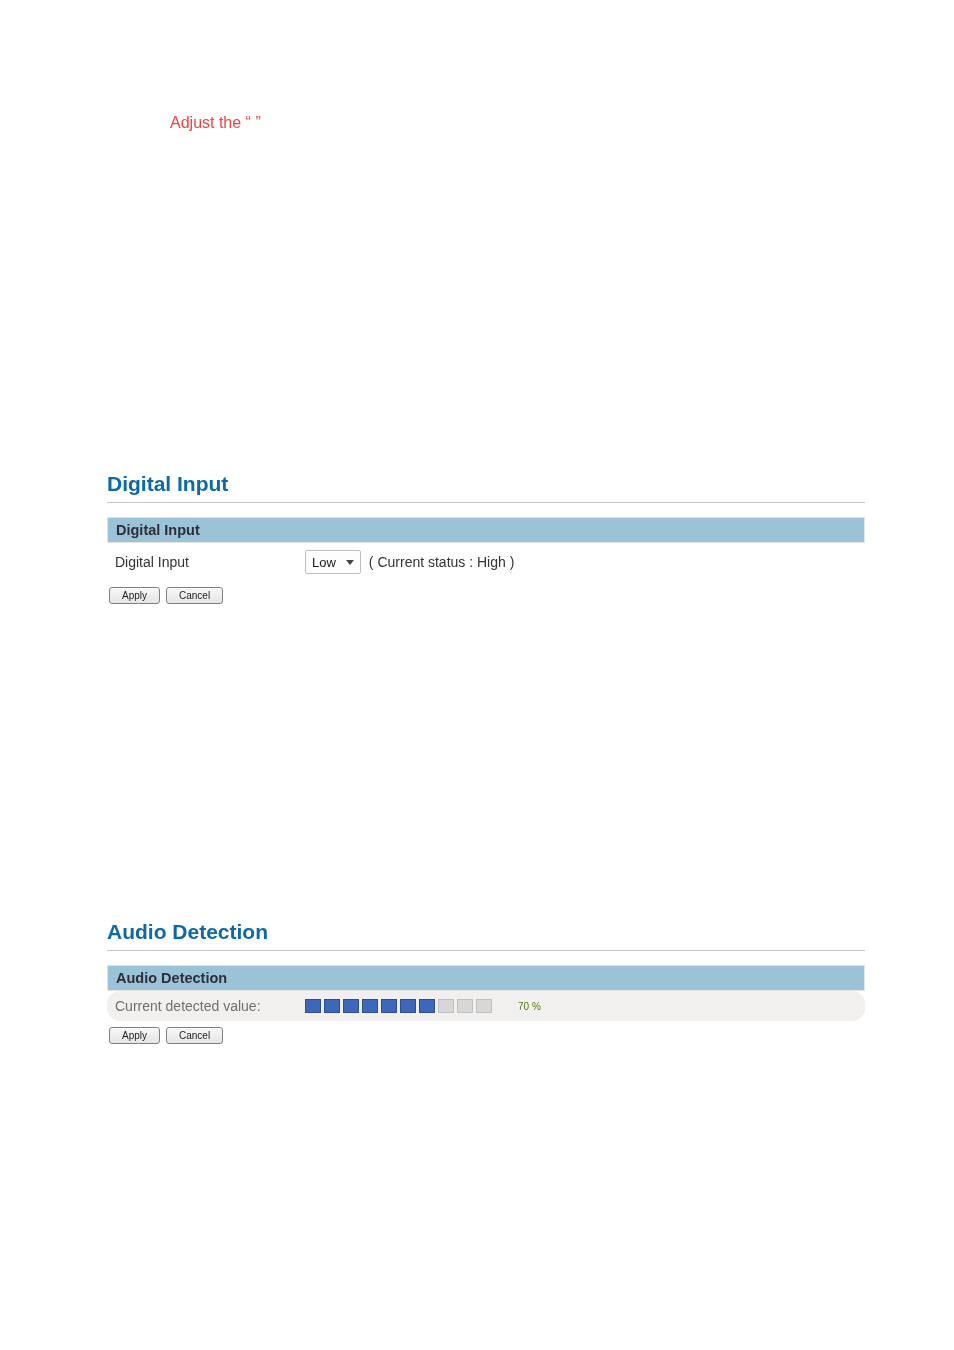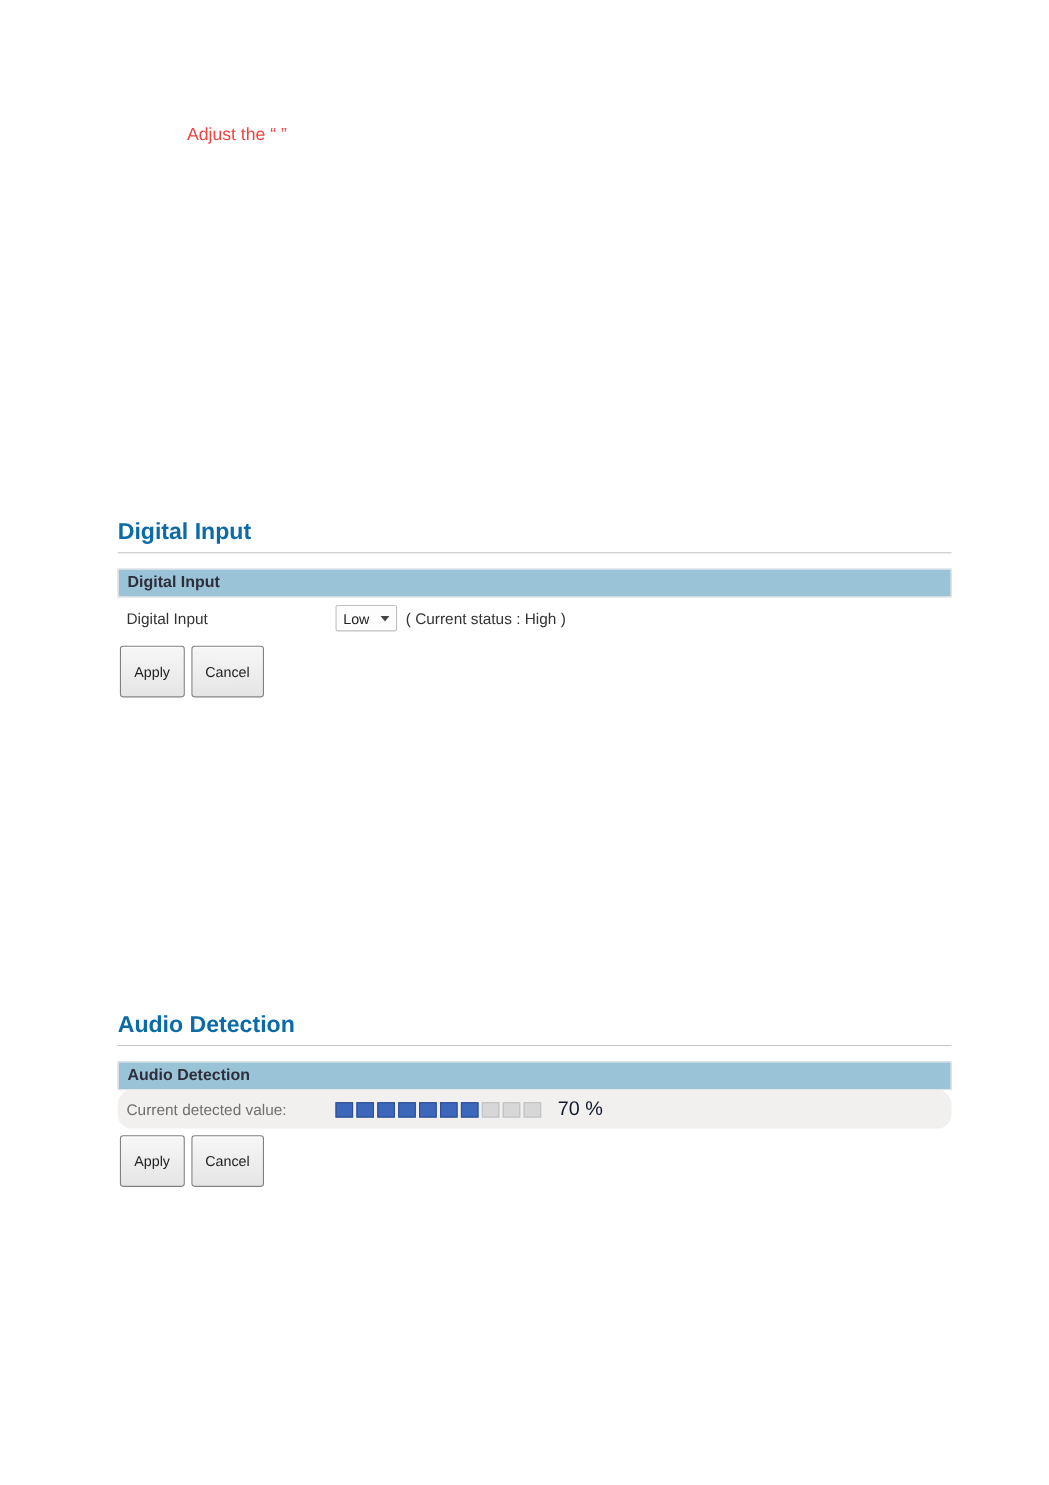--- a/index.html
+++ b/index.html
@@ -88,22 +88,22 @@
     margin-left: 8px;
     color: #333;
     font-size: 14px;
   }
   .btn-row {
     padding: 6px 2px;
     display: flex;
     gap: 6px;
   }
   button.btn {
-    font-size: 13px;
-    padding: 15px 12px;
+    font-size: 10px;
+    padding: 2px 12px;
     background: linear-gradient(#f7f7f7,#e5e5e5);
     border: 1px solid #808080;
     border-radius: 3px;
     color: #222;
     cursor: pointer;
     box-shadow: inset 0 1px 0 #fff;
   }
   .bar-wrap {
     display: flex;
     align-items: center;
@@ -115,23 +115,23 @@
   }
   .bar-seg.filled {
     background: #3c67bb;
     border: 1px solid #2b4f95;
   }
   .bar-seg.empty {
     background: #d7d7d7;
     border: 1px solid #c0c0c0;
   }
   .bar-text {
-    margin-left: 12px;
-    color: #0f172a;
-    font-size: 18px;
+    margin-left: 23px;
+    color: #4d7c0f;
+    font-size: 10px;
   }
   .detected-label {
     color: #6f6f6f;
   }
 </style>
 </head>
 <body>
 
 <div class="top-text">Adjust the “               ”</div>
 

